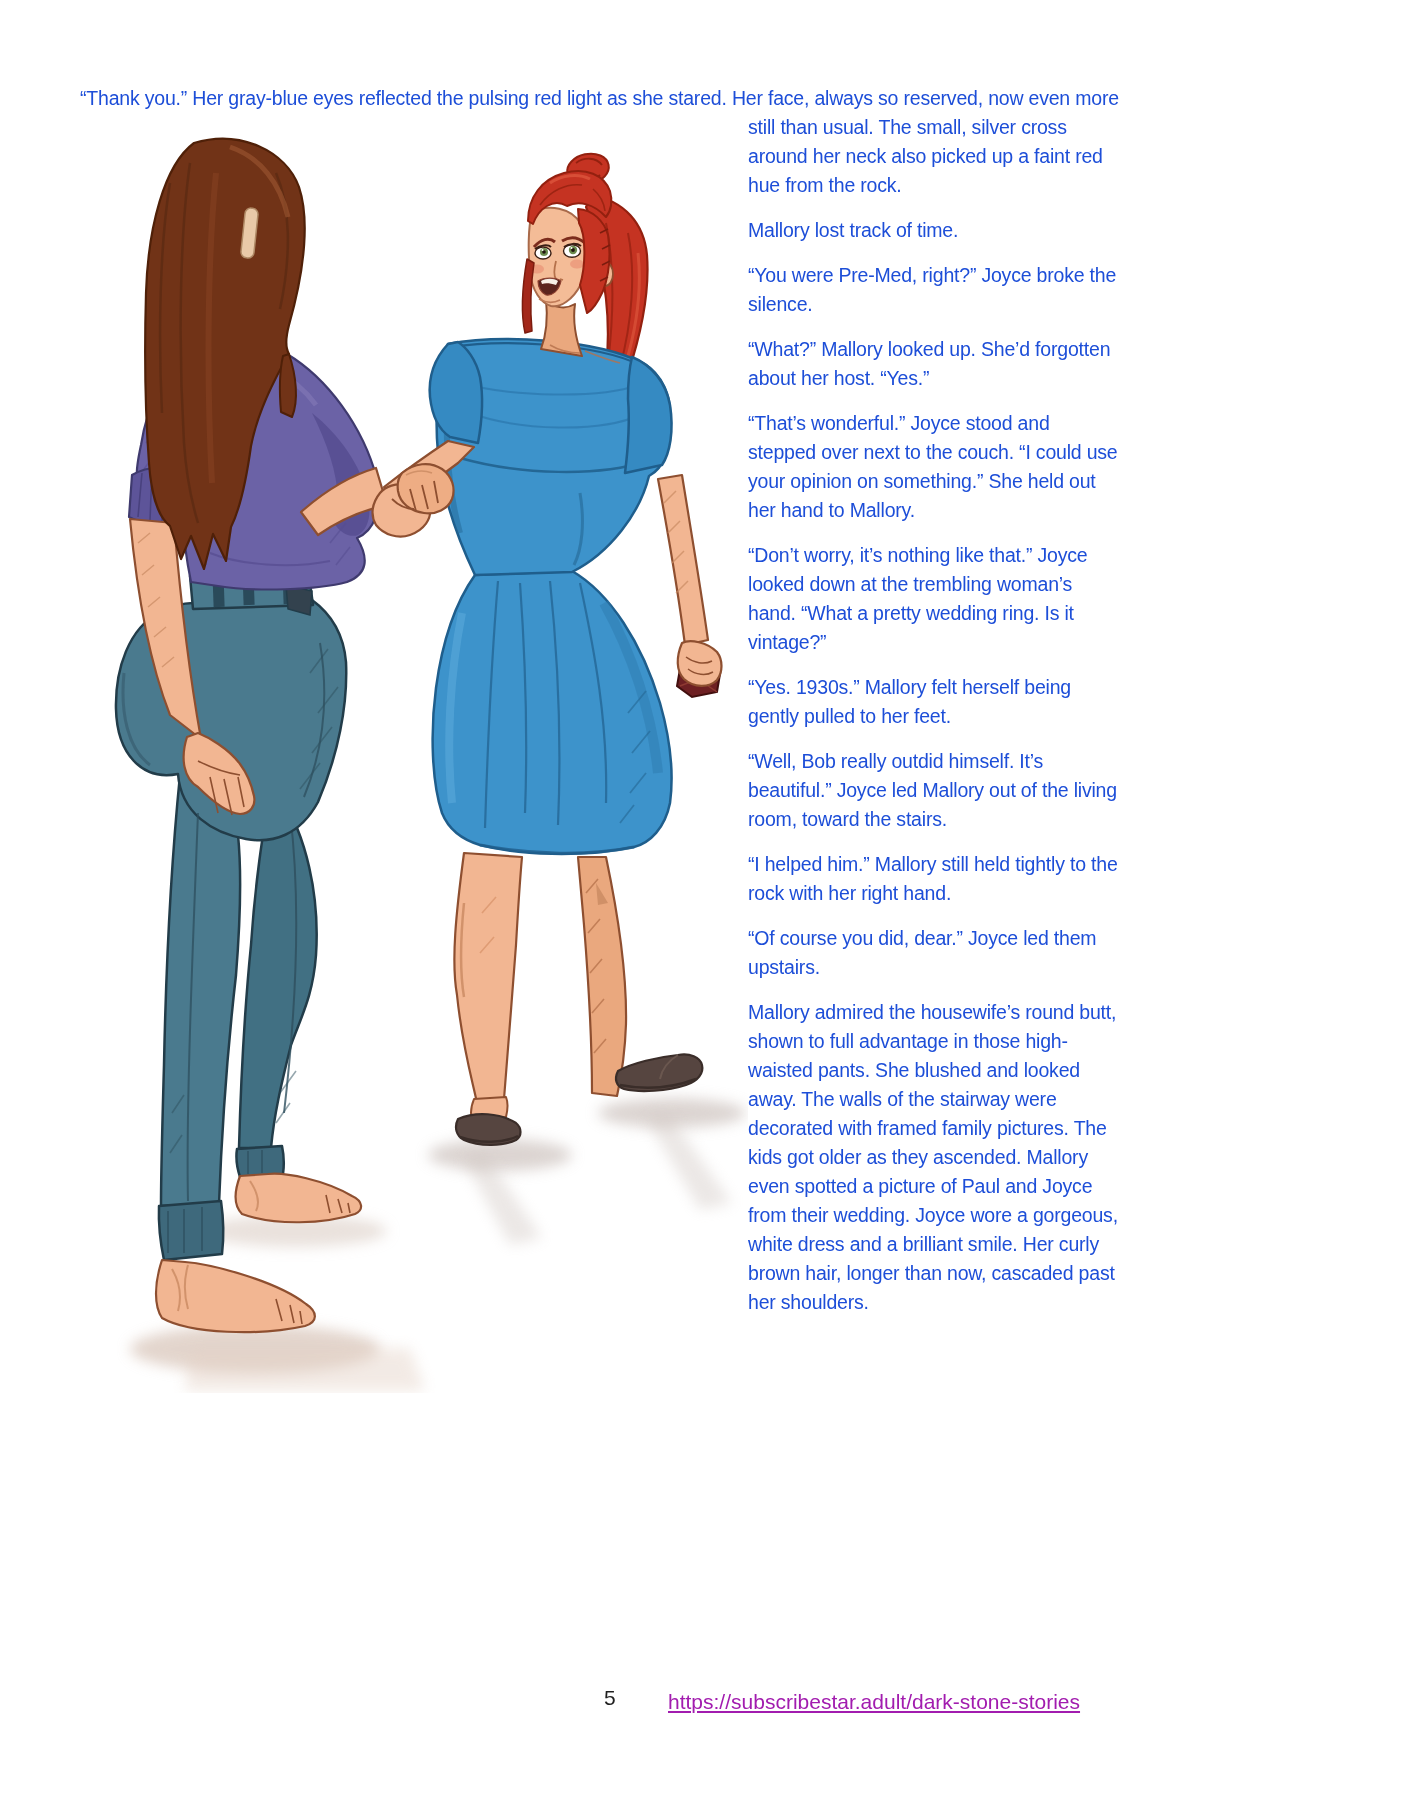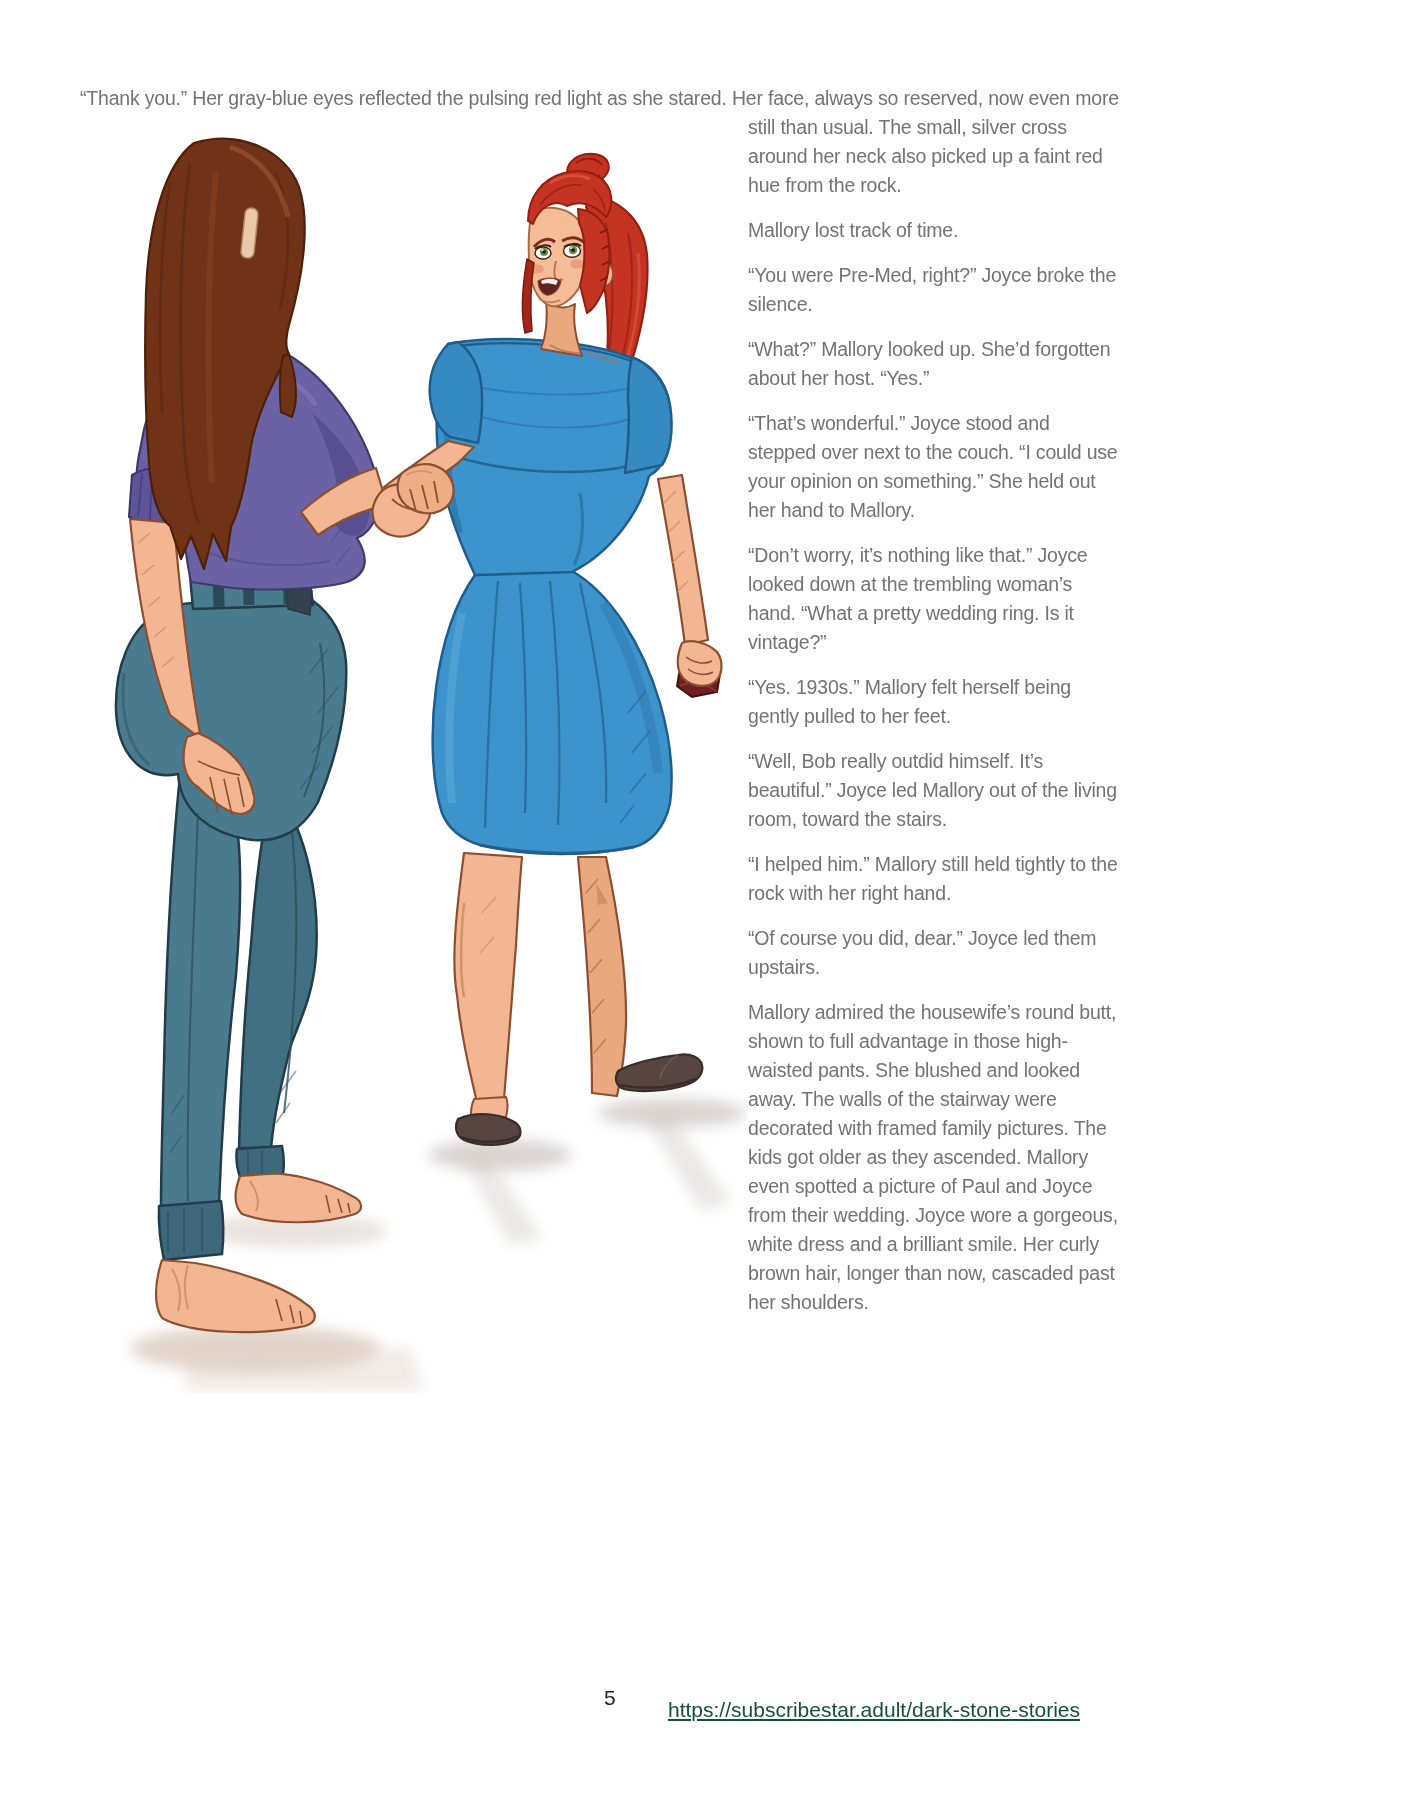--- a/index.html
+++ b/index.html
@@ -7,39 +7,39 @@
     position:relative;
     width:1402px;height:1815px;
     background:#ffffff;
     margin:0 auto;
     overflow:hidden;
     font-family:"Liberation Sans", sans-serif;
   }
   .content{
     position:absolute;left:80px;top:84px;width:1040px;
     font-size:19.5px;line-height:29px;letter-spacing:-0.2px;
-    color:#737373;
+    color:#1d4ed8;
     text-align:left;
   }
   .content p{margin:0 0 16px 0;}
   .spacer-float{float:left;width:0;height:29px;}
   .figure-float{
     float:left;clear:left;
     width:668px;height:1280px;
     margin:0;padding:0;
   }
   .figure-float svg{display:block;width:668px;height:1280px;}
   .footer{
     position:absolute;top:1684px;left:0;width:1402px;height:40px;
     font-size:21px;line-height:28px;
   }
   .page-number{position:absolute;left:604px;top:0;color:#1f1f1f;}
   .doc-link{
-    position:absolute;left:668px;top:12px;
-    color:#14532d;text-decoration:underline;cursor:pointer;
+    position:absolute;left:668px;top:4px;
+    color:#a21caf;text-decoration:underline;cursor:pointer;
     white-space:nowrap;
   }
   .outline{stroke-linejoin:round;stroke-linecap:round;}
 </style>
 </head>
 <body>
 
 <div class="page">
   <main class="content">
     <span class="spacer-float"></span>

